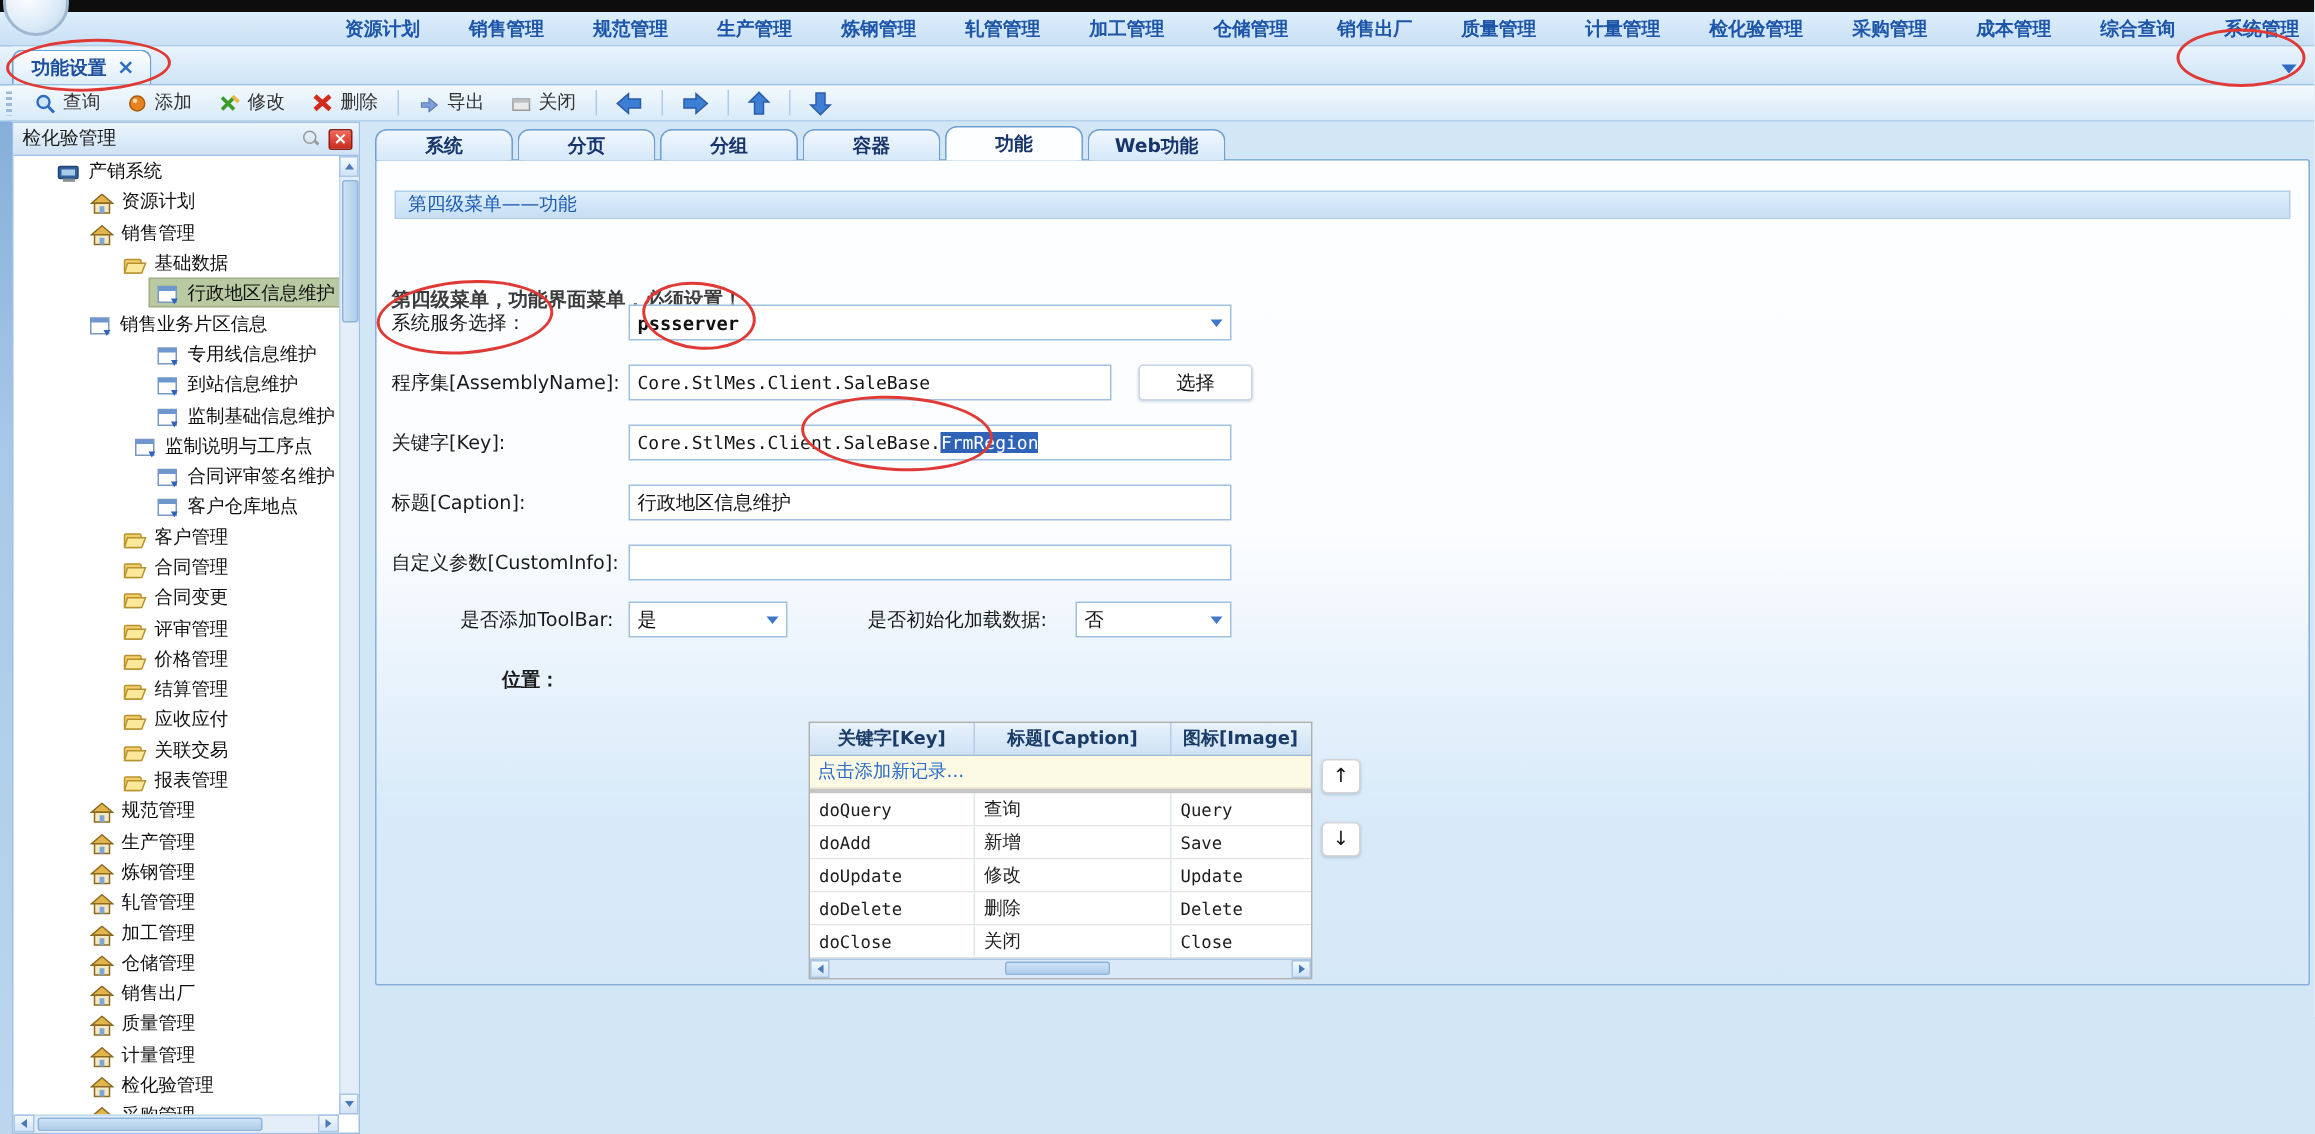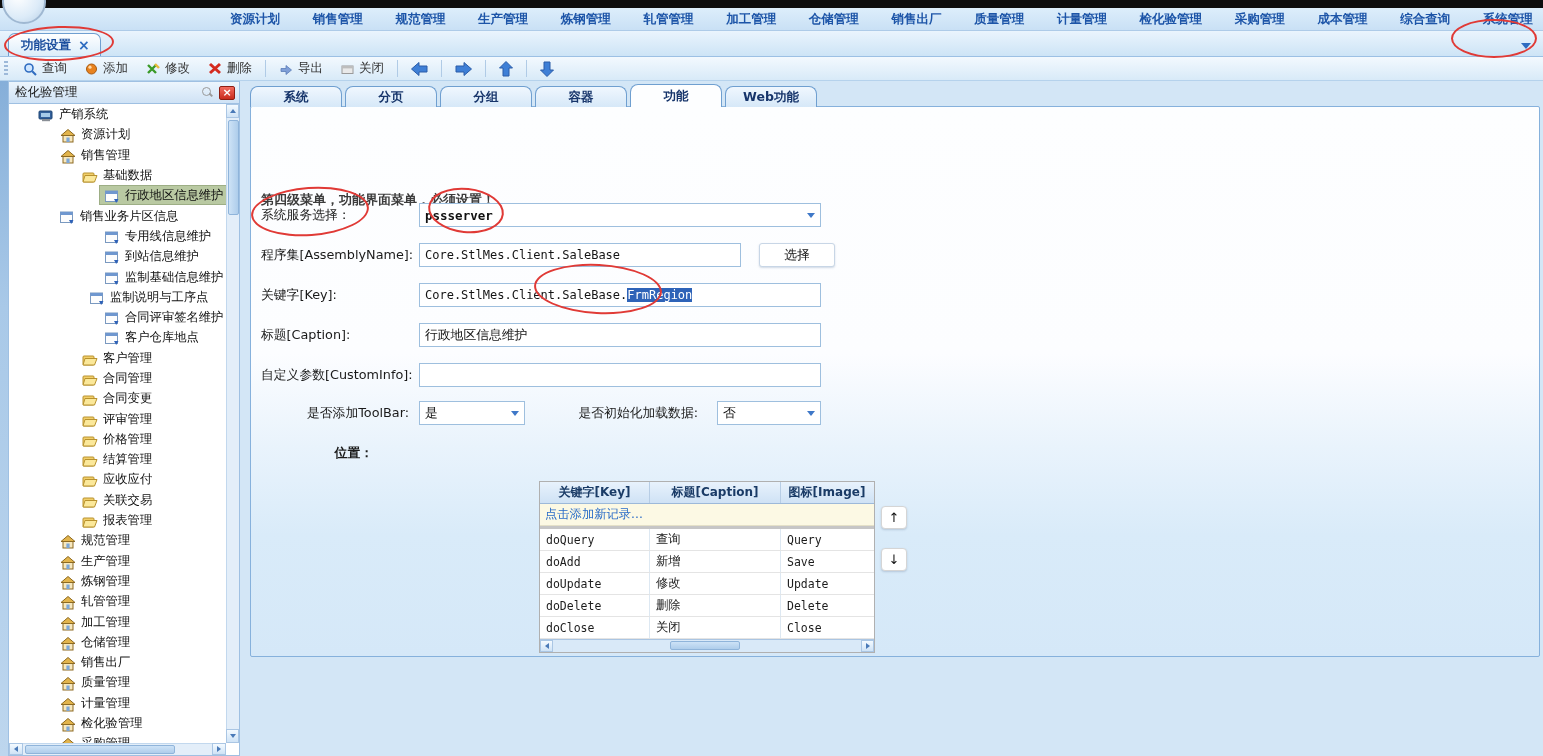--- a/index.html
+++ b/index.html
@@ -673,20 +673,23 @@
       </div>
       <div class="ctab active">
         <span>功能</span>
       </div>
       <div class="ctab">
         <span>Web功能</span>
       </div>
     </div>
 
   <div class="content-box">
+    <div class="group-header">
+      <span>第四级菜单——功能</span>
+    </div>
     <div class="note-text">第四级菜单，功能界面菜单，必须设置！</div>
 
     <div class="fld-label" style="left:10px; top:100px;">系统服务选择：</div>
     <div class="combo" style="left:168px; top:96px; width:402px;">
       <span class="cval">pssserver</span>
       <i class="tri-down"></i>
     </div>
 
     <div class="fld-label" style="left:10px; top:140px;">程序集[AssemblyName]:</div>
     <div class="tinput" style="left:168px; top:136px; width:322px;">

